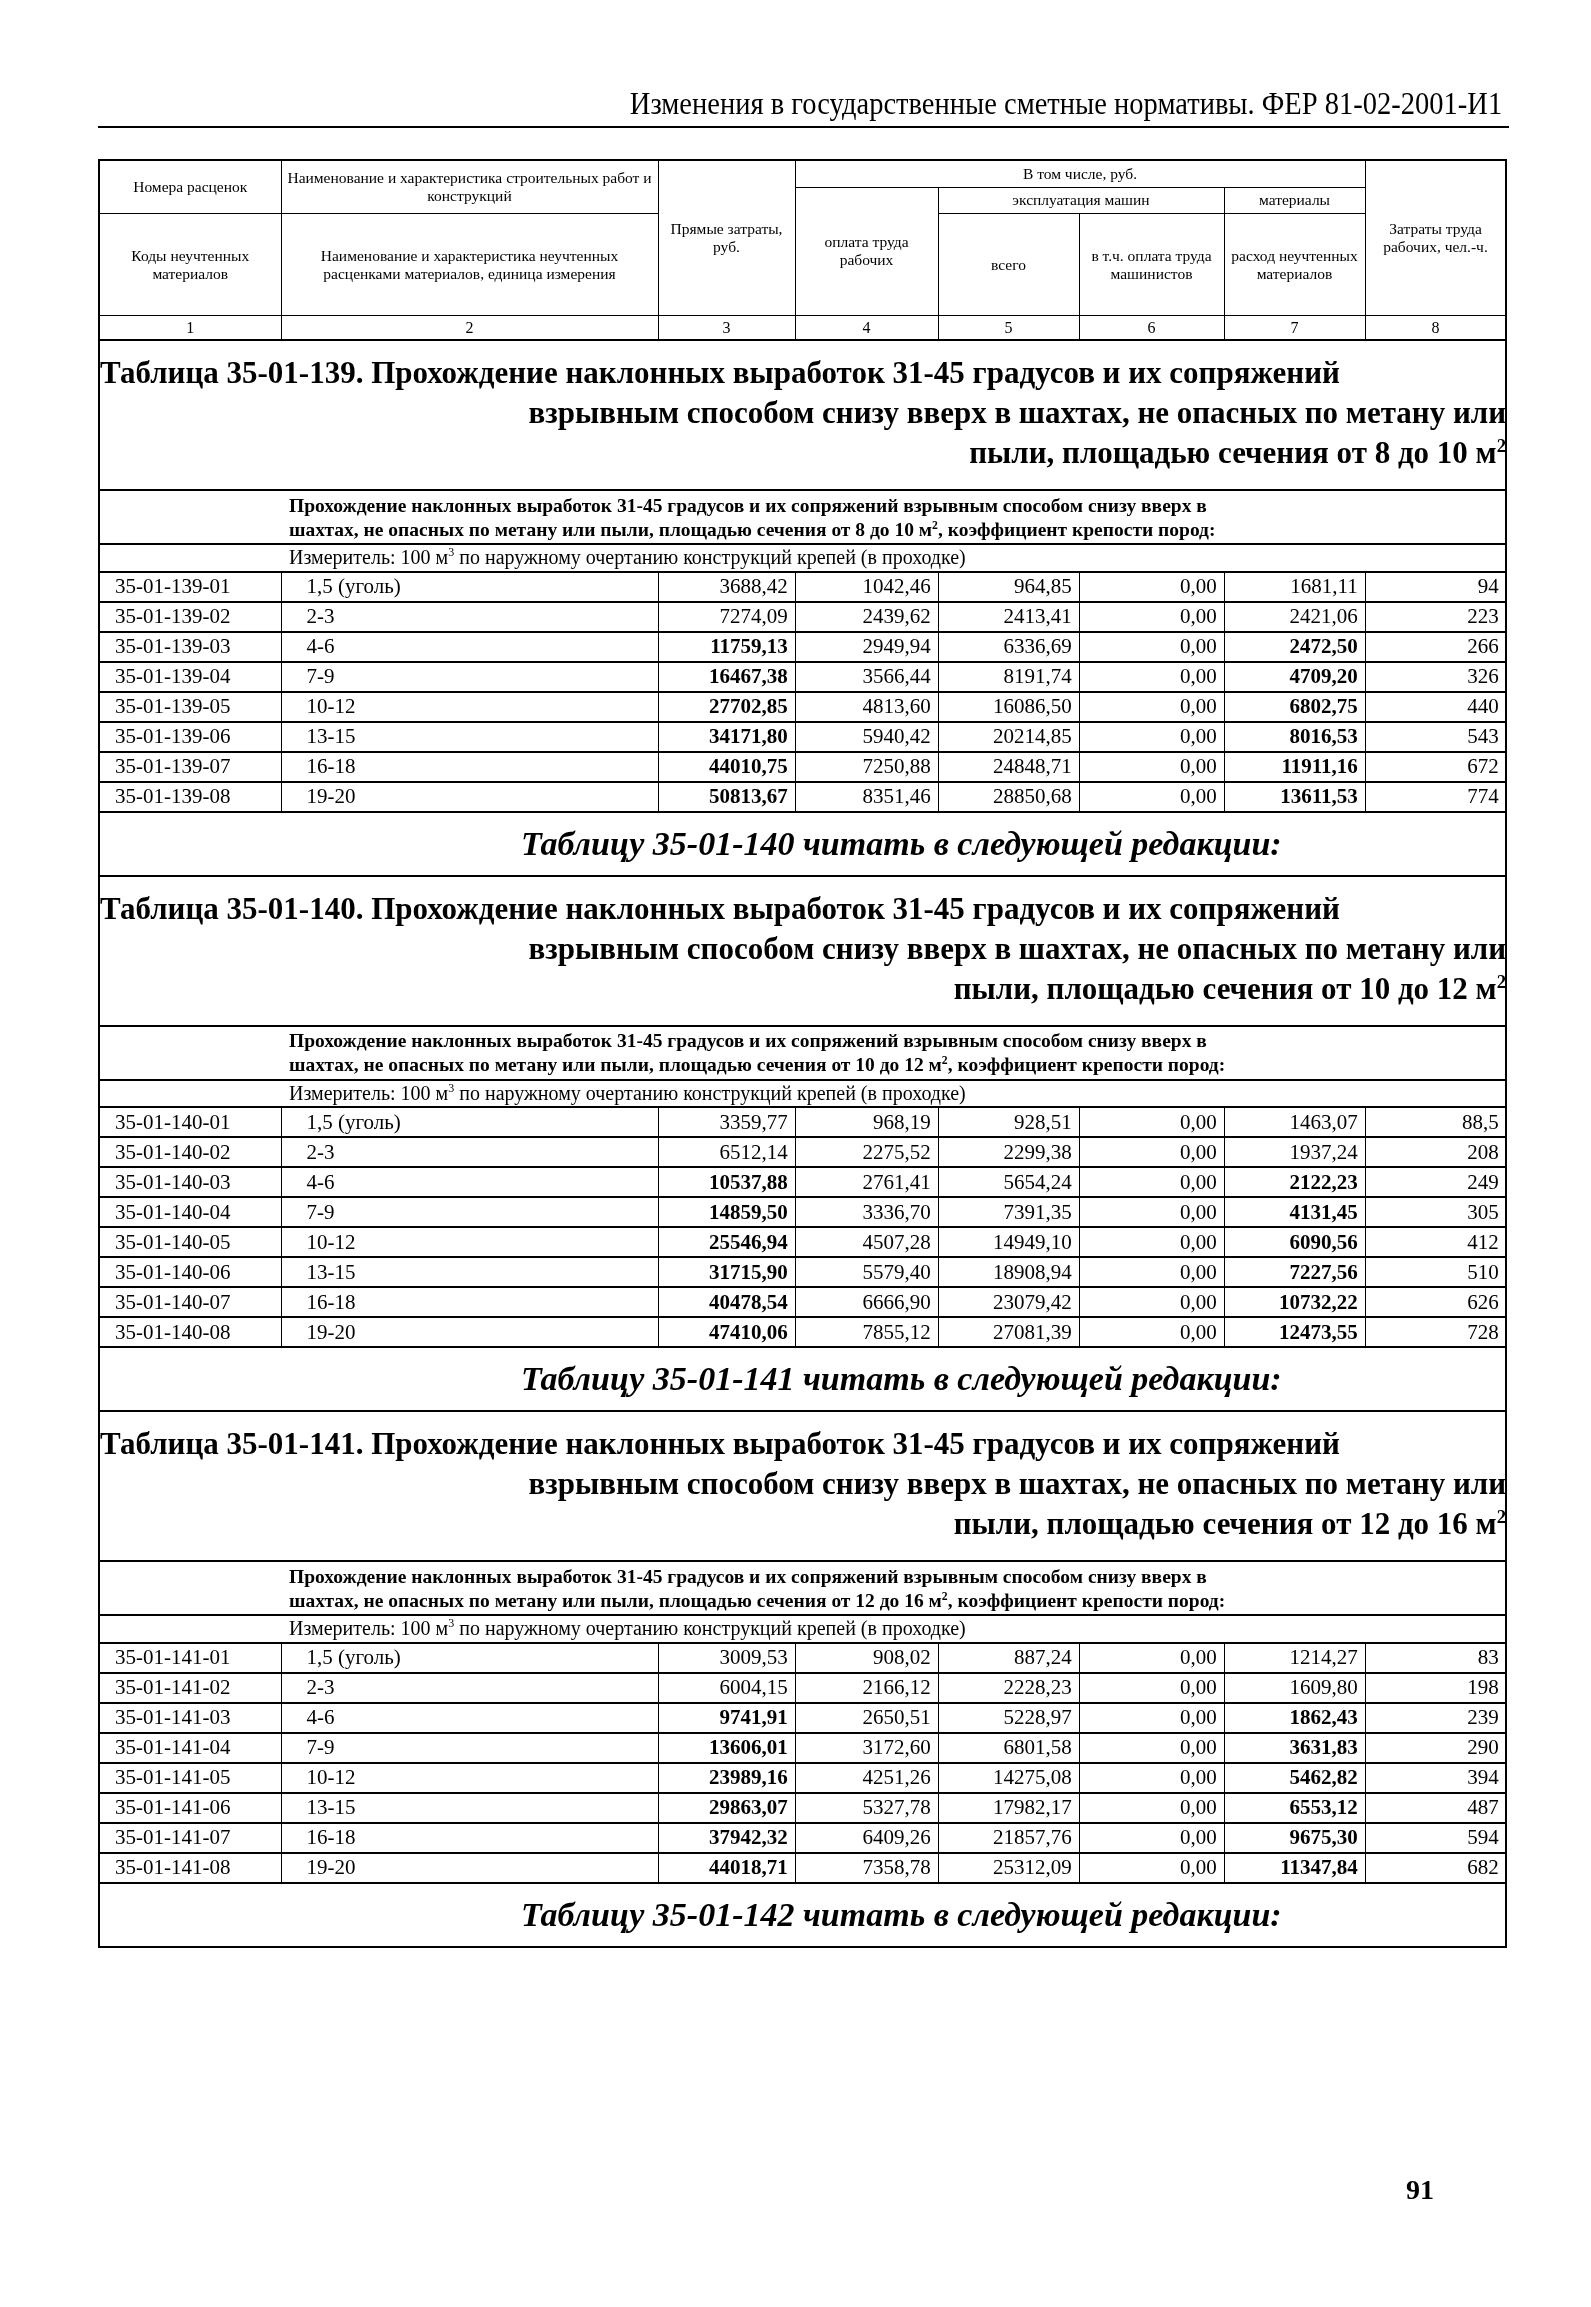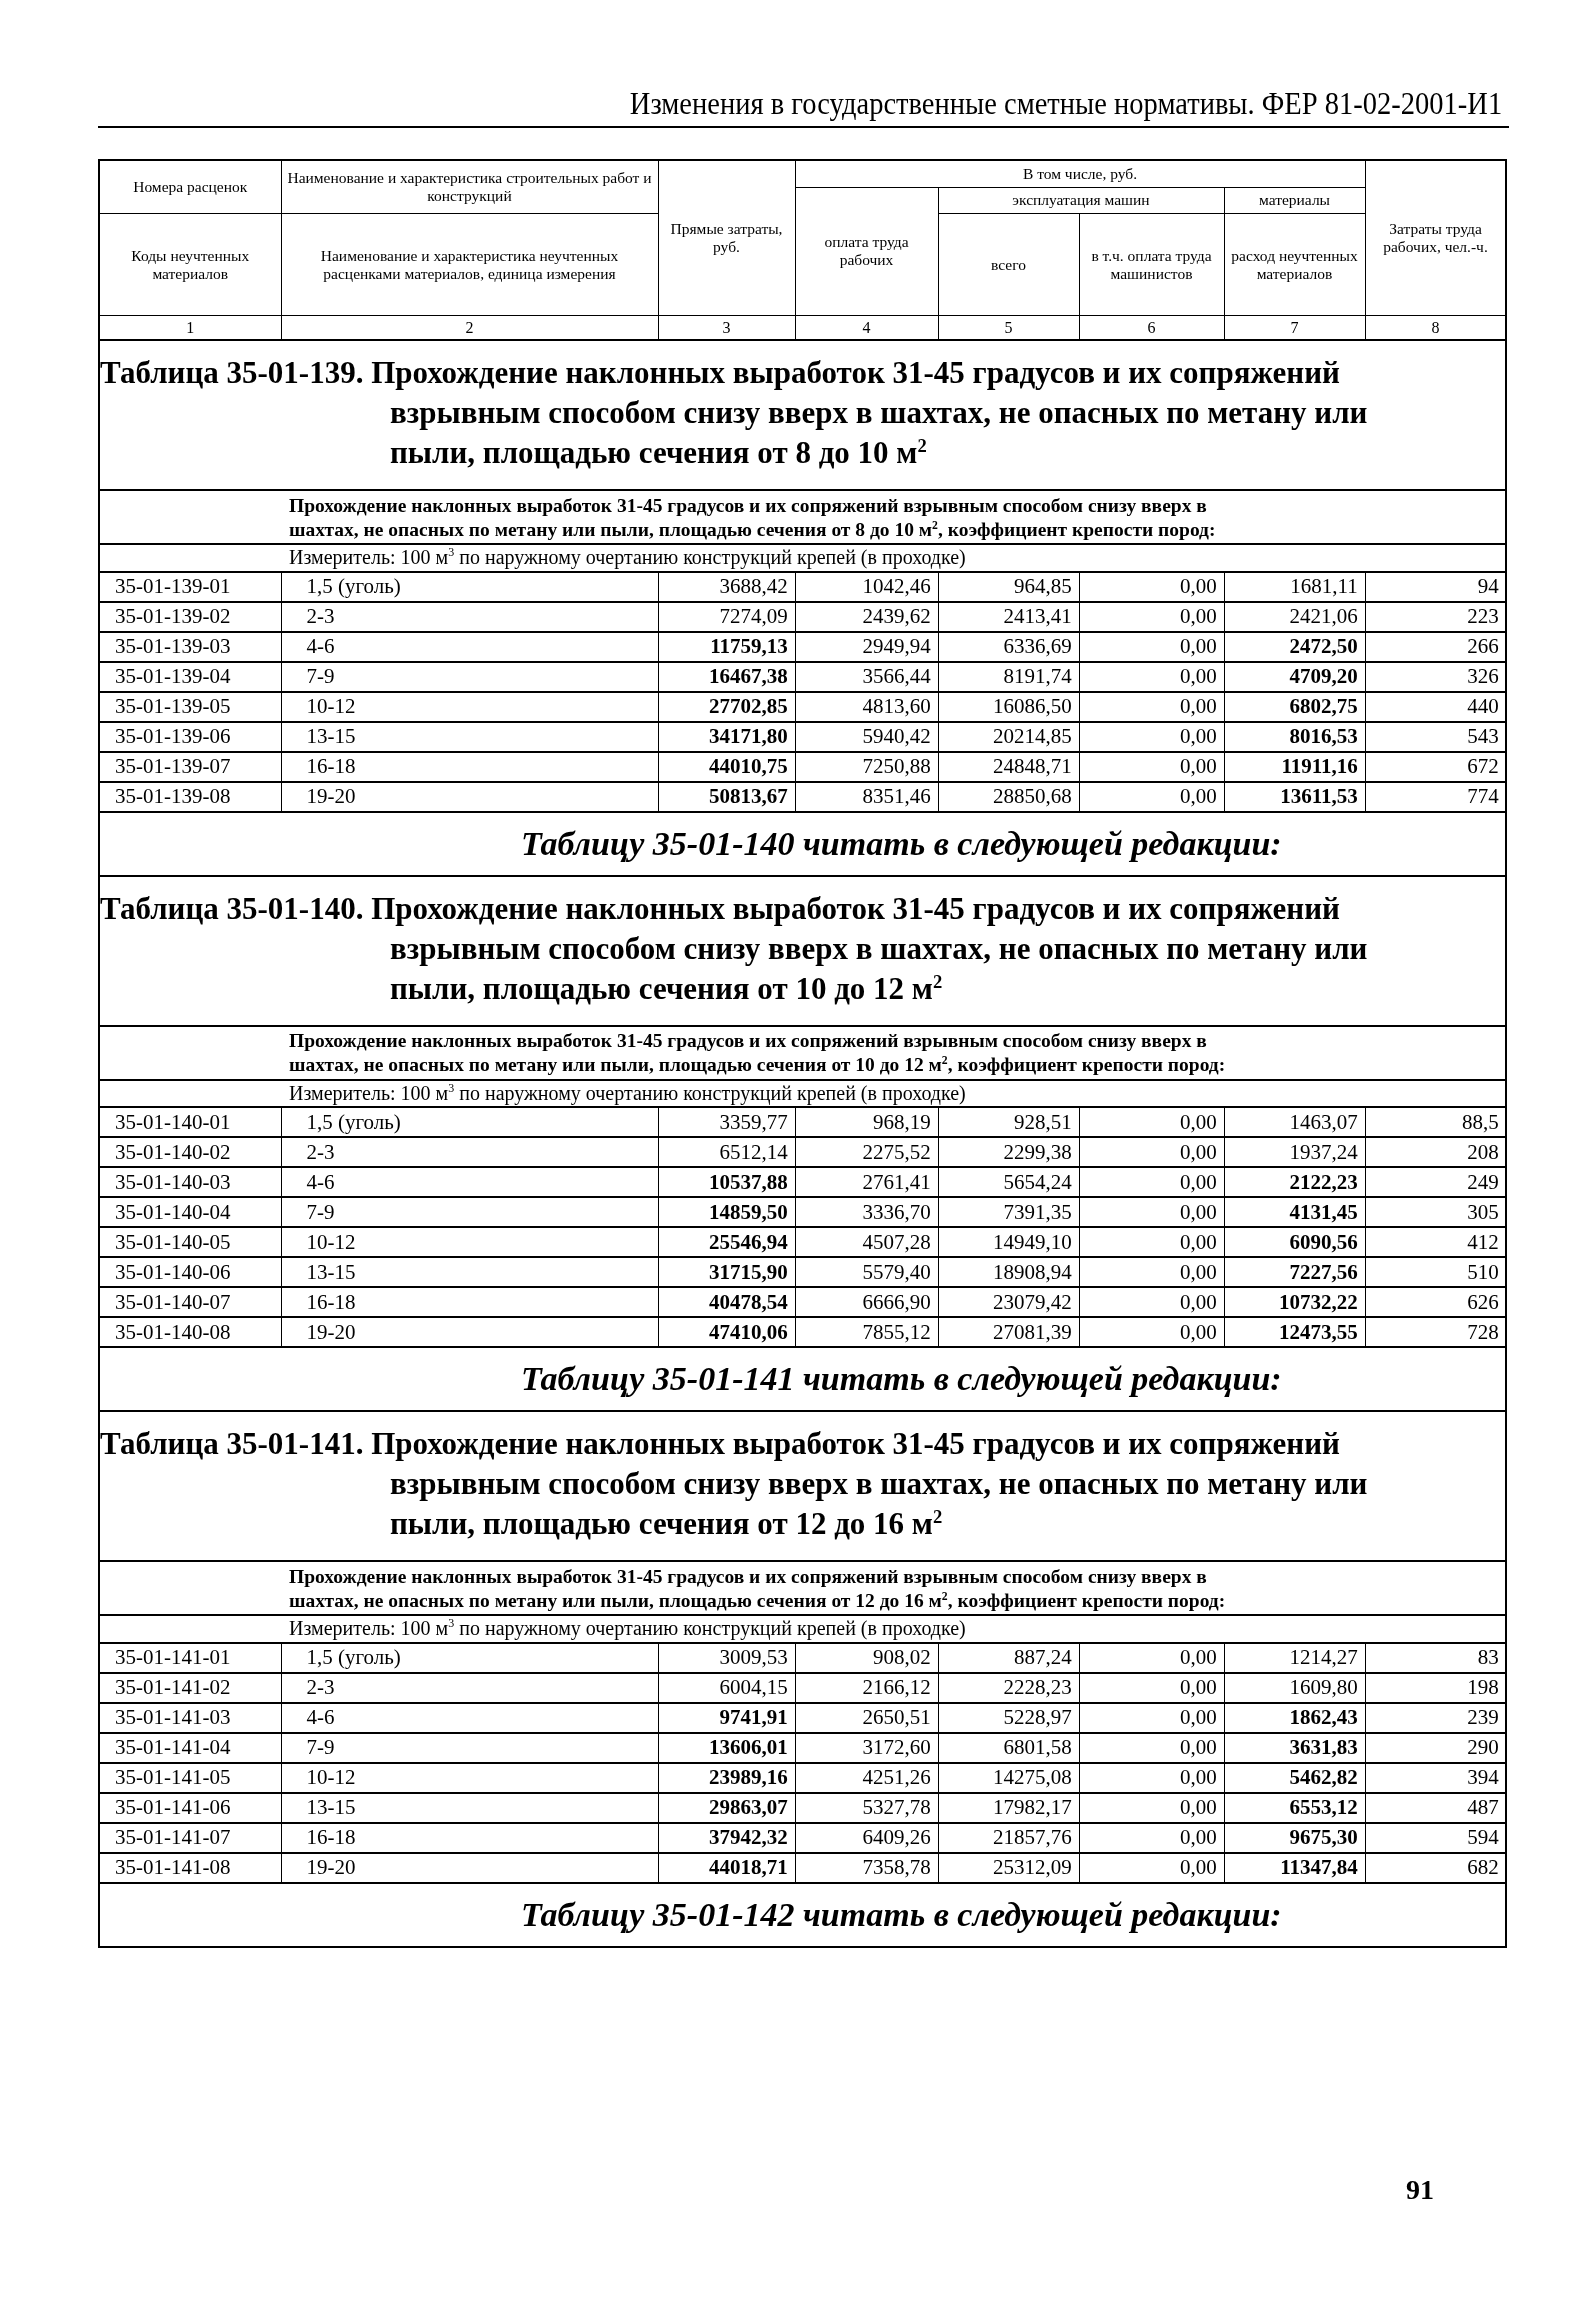--- a/index.html
+++ b/index.html
@@ -15,21 +15,21 @@
   col.c4 { width: 143px; } col.c5 { width: 141px; } col.c6 { width: 145px; }
   col.c7 { width: 141px; } col.c8 { width: 141px; }
   .hdr th { font-size: 15.5px; line-height: 18px; text-align: center; vertical-align: middle; transform: none; }
   .hdr .numrow th { font-size: 16px; height: 23px; border-bottom-width: 2.7px; }
   .hdr .tall { height: 101px; }
   .hdr .short { height: 25.6px; }
   .hdr .mid { height: 32px; }
   .title-row td { border-left: none; border-right: none; padding: 12px 0 16px 0; }
   .table-title { font-weight: bold; font-size: 31px; line-height: 40px; position: relative; }
   .table-title .lead { display: inline; }
-  .table-title .indent { display: block; padding-left: 290px; }
+  .table-title .indent { display: block; padding-left: 290px; text-align: right; }
   sup { font-size: 60%; line-height: 0; }
   .desc-row td { border-left: none; border-right: none; border-top: 2.7px solid #000; padding: 2.7px 0 1.3px 189px;
                  font-weight: bold; font-size: 19.5px; line-height: 24px; }
   .unit-row td { border-left: none; border-right: none; border-top: 2.7px solid #000; padding: 0 0 0 189px;
                  font-size: 20px; line-height: 25.6px; }
   .data-row td { font-size: 21px; height: 28px; line-height: 27px; white-space: nowrap; }
   .data-row td.code { padding-left: 15px; margin-top: 48px; }
   .data-row td.name { padding-left: 25px; }
   .data-row td.num { text-align: right; padding-right: 6.7px; }
   .data-row td.b { font-weight: bold; }

